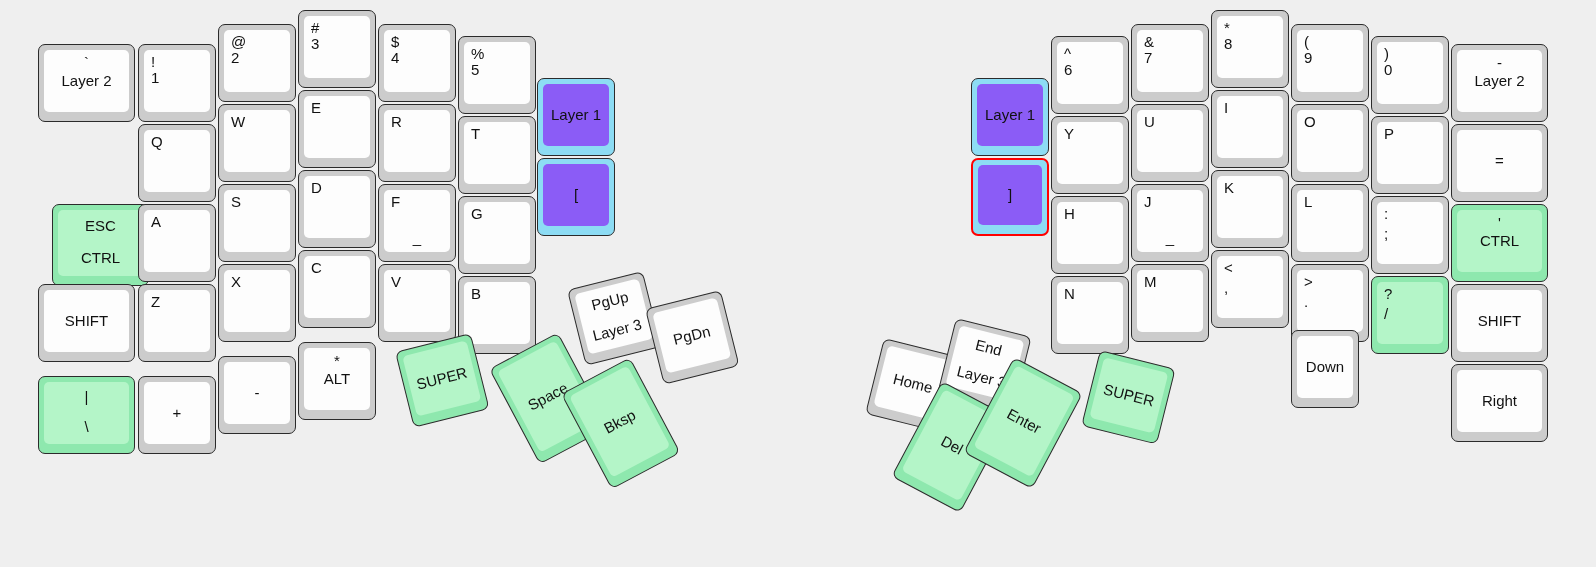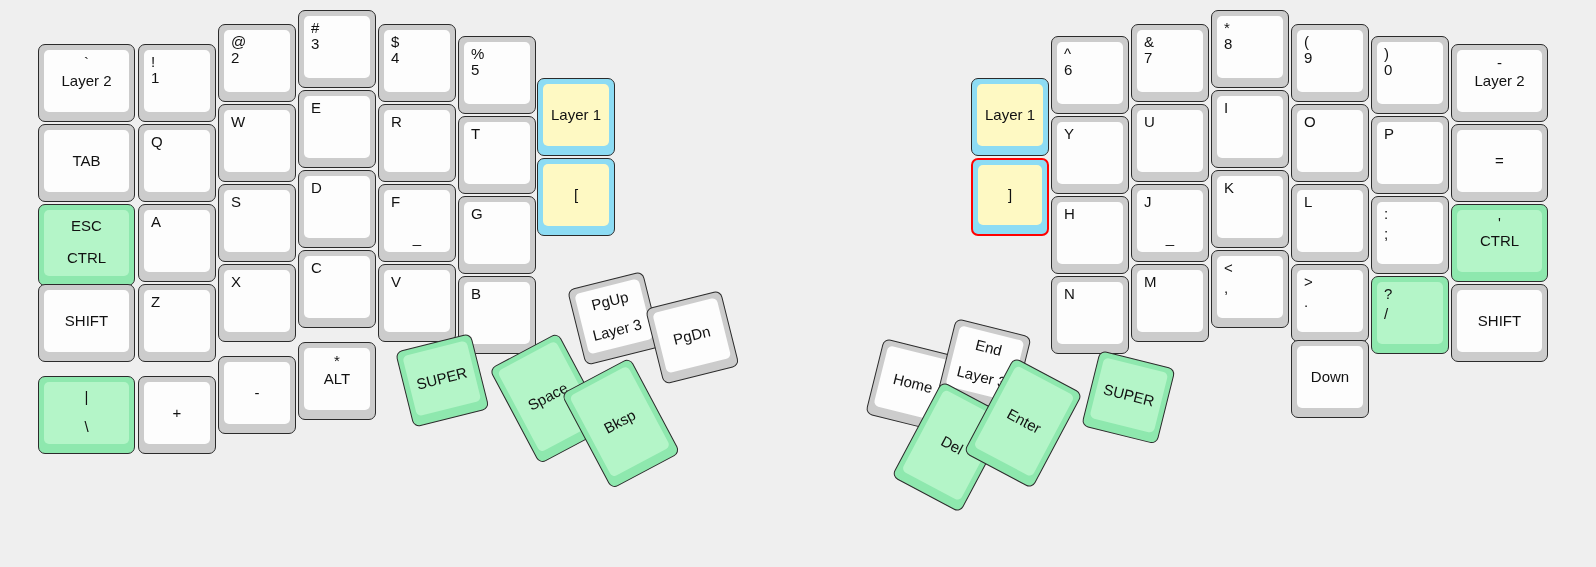--- a/index.html
+++ b/index.html
@@ -28,21 +28,21 @@
     border-radius:5px;
     background:#fdfdfd;            
     position:relative;
     display:block;
   }
 
   
   .key.green{background:#8ee8ae;}
   .key.green .face{background:#b4f5c8;}
   .key.blue{background:#8ddcf4;}
-  .key.blue  .face{background:#fef9c3;}
+  .key.blue  .face{background:#8b5cf6;}
   .key.sel{border:2px solid #ff0000;}
 
   
   .lg{
     position:absolute;
     left:0;right:0;
     text-align:center;
     color:#111;
     line-height:1.05;
     white-space:pre;
@@ -58,26 +58,21 @@
 </head>
 <body>
 
 <div id="kb-root">
     <div class="key" style="left: 38px; top: 44px; width: 97px; height: 78px;">
       <div class="face">
         <div class="lg topc">`</div>
         <div class="lg ctr">Layer 2</div>
       </div>
     </div>
-    <div class="key" style="left: 38px; top: 124px; width: 97px; height: 78px;">
-      <div class="face">
-        <div class="lg ctr">TAB</div>
-      </div>
-    </div>
-    <div class="key green" style="left: 38px; top: 204px; width: 97px; height: 82px;">
+    <div class="key green" style="left: 52px; top: 204px; width: 97px; height: 82px;">
       <div class="face">
         <div class="lg up">ESC</div>
         <div class="lg lo">CTRL</div>
       </div>
     </div>
     <div class="key" style="left: 38px; top: 284px; width: 97px; height: 78px;">
       <div class="face">
         <div class="lg ctr">SHIFT</div>
       </div>
     </div>
@@ -309,21 +304,21 @@
       <div class="face">
         <div class="lg tl">L</div>
       </div>
     </div>
     <div class="key" style="left: 1291px; top: 264px; width: 78px; height: 78px;">
       <div class="face">
         <div class="lg tl">&gt;</div>
         <div class="lg tl" style="top: auto; bottom: 22px;">.</div>
       </div>
     </div>
-    <div class="key" style="left: 1291px; top: 340px; width: 78px; height: 78px;">
+    <div class="key" style="left: 1291px; top: 330px; width: 68px; height: 78px;">
       <div class="face">
         <div class="lg ctr">Down</div>
       </div>
     </div>
     <div class="key" style="left: 1371px; top: 36px; width: 78px; height: 78px;">
       <div class="face">
         <div class="lg tl">)</div>
         <div class="lg tl" style="top: auto; bottom: 26px;">0</div>
       </div>
     </div>
@@ -357,20 +352,25 @@
     </div>
     <div class="key green" style="left: 1451px; top: 204px; width: 97px; height: 78px;">
       <div class="face">
         <div class="lg topc">'</div>
         <div class="lg ctr">CTRL</div>
       </div>
     </div>
     <div class="key" style="left: 1451px; top: 284px; width: 97px; height: 78px;">
       <div class="face">
         <div class="lg ctr">SHIFT</div>
+      </div>
+    </div>
+    <div class="key" style="left: 1451px; top: 364px; width: 97px; height: 78px;">
+      <div class="face">
+        <div class="lg ctr">Right</div>
       </div>
     </div>
     <div class="key green" style="left: 395px; top: 352px; width: 78px; height: 78px; transform: rotate(-14deg);">
       <div class="face">
         <div class="lg ctr">SUPER</div>
       </div>
     </div>
     <div class="key" style="left: 567px; top: 290px; width: 78px; height: 78px; transform: rotate(-14deg);">
       <div class="face">
         <div class="lg up">PgUp</div>

